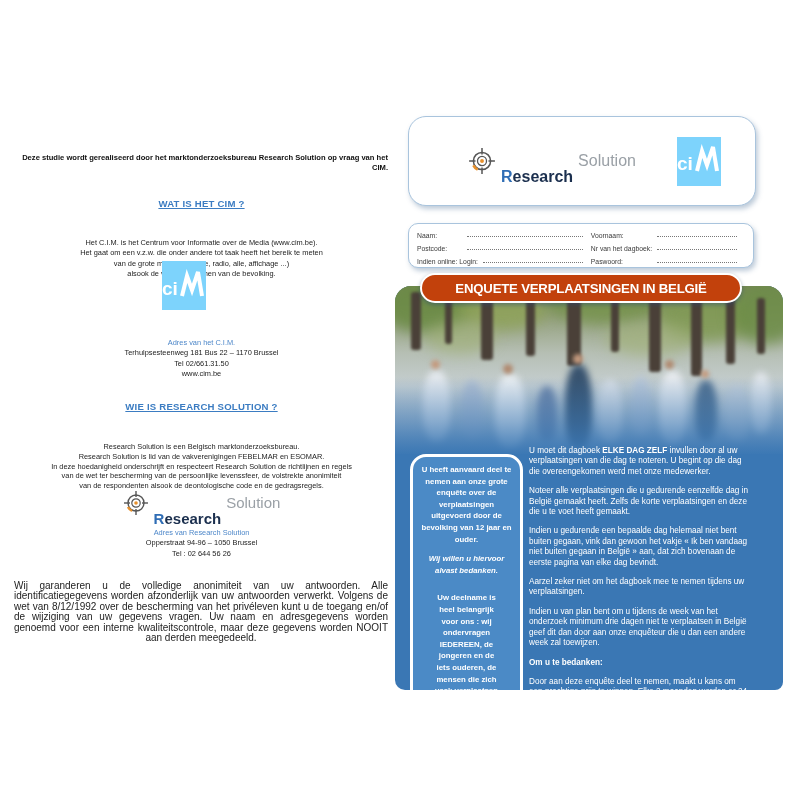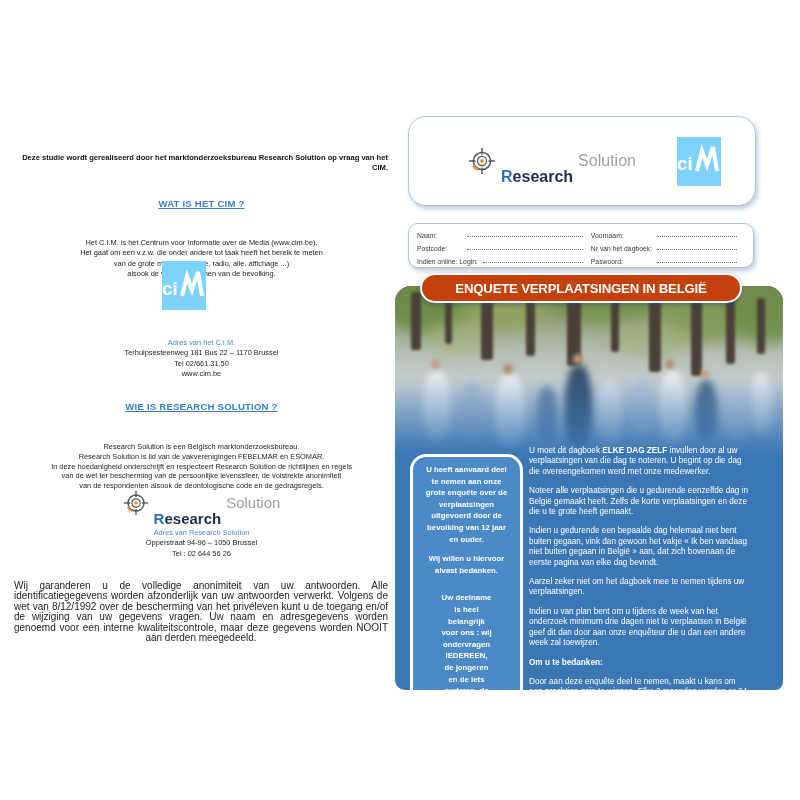--- a/index.html
+++ b/index.html
@@ -42,21 +42,21 @@
          background:linear-gradient(#77855c 0%,#93a07c 18%,#b6bfb4 40%,#c6cfd2 60%,#a9bccd 85%,#8fa9c4 100%);}
   .leaf{position:absolute;border-radius:50%;filter:blur(7px);}
   .trunk{position:absolute;background:#4a4038;border-radius:3px;filter:blur(1.4px);}
   .person{position:absolute;border-radius:45% 45% 40% 40%;filter:blur(3.5px);}
   .head{position:absolute;border-radius:50%;filter:blur(2px);}
   .photo-fade{position:absolute;left:0;top:0;width:100%;height:175px;
               background:linear-gradient(rgba(58,119,180,0) 52%,rgba(58,119,180,.55) 78%,#3a77b4 97%);}
 
   .invite-box{position:absolute;left:15px;top:168px;width:113px;background:#4b8ac6;border:3px solid #fff;
               border-radius:16px;color:#fff;font-weight:700;font-size:7.8px;line-height:11.6px;text-align:center;
-              padding:7px 11px;box-sizing:border-box;}
+              padding:7px 5px;box-sizing:border-box;}
   .invite-box p{margin:0 0 8px 0;}
   .invite-box p:last-child{margin:16px;}
 
   .inst-col{position:absolute;left:134px;top:148px;width:219px;color:#fff;font-size:8.2px;line-height:10.4px;font-weight:400;margin-top:12px;}
   .inst-col p{margin:0 0 9px 0;}
   .inst-col .b{font-weight:700;}
   .thanks-title{font-weight:700;margin:0;}
 </style>
 </head>
 <body>
@@ -210,27 +210,27 @@
       <div class="head" style="left:36px;top:74px;width:9px;height:9px;background:#c49a7e;"></div>
       <div class="head" style="left:108px;top:78px;width:10px;height:10px;background:#b08a70;"></div>
       <div class="head" style="left:178px;top:68px;width:10px;height:10px;background:#c49a7e;"></div>
       <div class="head" style="left:270px;top:74px;width:9px;height:9px;background:#b08a70;"></div>
       <div class="head" style="left:306px;top:84px;width:8px;height:8px;background:#c49a7e;"></div>
     </div>
     <div class="photo-fade"></div>
 
     <div class="invite-box">
       <p>U heeft aanvaard deel te nemen aan onze grote enquête over de verplaatsingen uitgevoerd door de bevolking van 12 jaar en ouder.</p>
-      <p style="font-weight:700;">Wij willen u hiervoor alvast bedanken.</p>
+      <p style="font-weight:700;font-style:italic;">Wij willen u hiervoor alvast bedanken.</p>
       <p><span>Uw deelname is heel belangrijk voor ons : wij ondervragen </span><span class="b">IEDEREEN,</span><span> de jongeren en de iets ouderen, de mensen die zich vaak verplaatsen en deze die weinig buiten komen.</span></p>
     </div>
 
     <div class="inst-col">
       <p><span>U moet dit dagboek </span><span class="b">ELKE DAG ZELF</span><span> invullen door al uw verplaatsingen van die dag te noteren. U begint op die dag die overeengekomen werd met onze medewerker.</span></p>
-      <p><span>Noteer alle verplaatsingen die u gedurende eenzelfde dag in België gemaakt heeft. Zelfs de korte verplaatsingen en deze die u te grote heeft gemaakt.</span><span class="b"></span><span></span></p>
+      <p><span>Noteer alle verplaatsingen die u gedurende eenzelfde dag in België gemaakt heeft. Zelfs de korte verplaatsingen en deze die u te voet heeft gemaakt.</span><span class="b"></span><span></span></p>
       <p><span>Indien u gedurende een bepaalde dag helemaal niet bent buiten gegaan, vink dan gewoon het vakje « Ik ben vandaag niet buiten gegaan in België » aan, dat zich bovenaan de eerste pagina van elke dag bevindt.</span><span class="b"></span><span></span></p>
       <p><span>Aarzel zeker niet om het dagboek mee te nemen tijdens uw verplaatsingen.</span><span class="b"></span><span></span></p>
       <p><span>Indien u van plan bent om u tijdens de week van het onderzoek  minimum drie dagen niet te verplaatsen in België geef dit dan door aan onze enquêteur die u dan een andere week zal toewijzen.</span><span class="b"></span><span></span></p>
       <p class="thanks-title">Om u te bedanken:</p>
       <p>Door aan deze enquête deel te nemen, maakt u kans om een prachtige prijs te winnen. Elke 2 maanden,worden er 24 winnaars bij trekking bepaald. Zij krijgen een cadeaubon die varieert tussen 20 € en 250 €.</p>
     </div>
   </div>
 
 </div>
 

